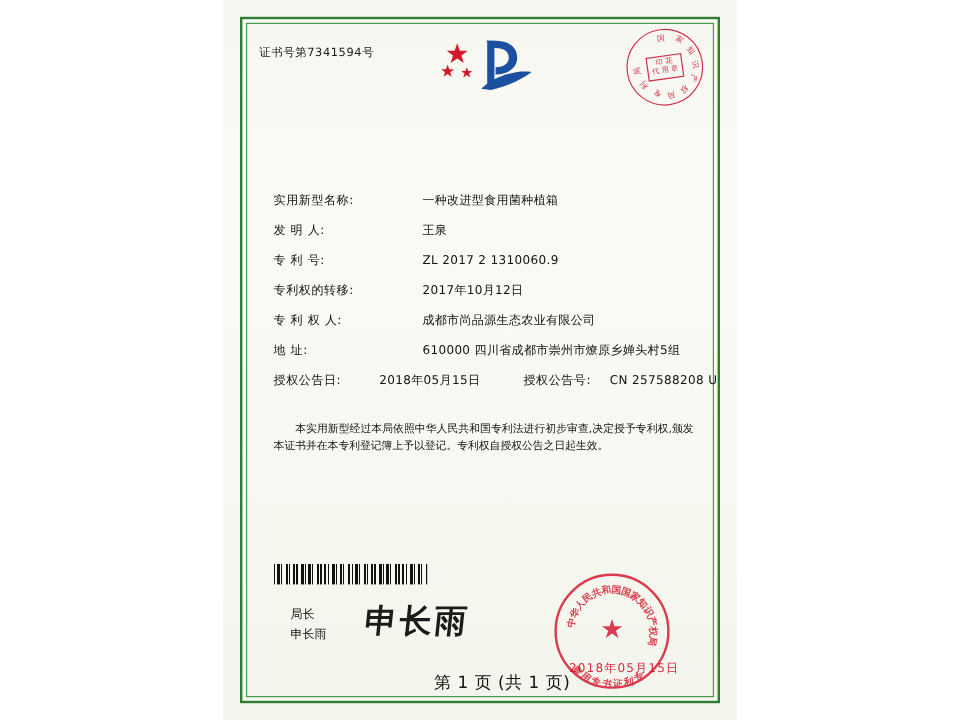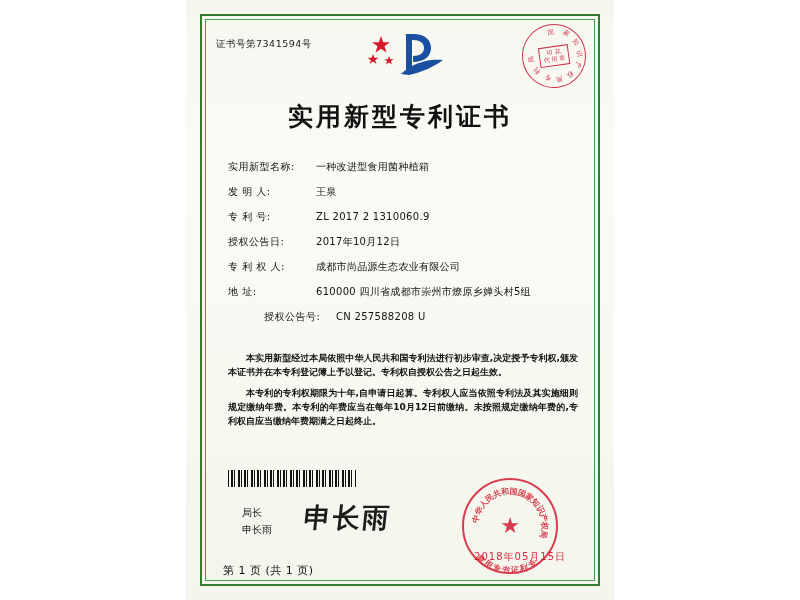--- a/index.html
+++ b/index.html
@@ -131,20 +131,21 @@
     top: 160px;
     right: 34px;
     font-size: 10px;
     color: #111;
   }
   .field-row {
     display: flex;
     align-items: baseline;
     margin-bottom: 11px;
     white-space: nowrap;
+    gap: 36px;
   }
   .field-label {
     width: 88px;
     flex: 0 0 88px;
     letter-spacing: 0.5px;
   }
   .field-value {
     letter-spacing: 0.3px;
   }
   .row-two {
@@ -159,21 +160,20 @@
   
   .paras {
     position: absolute;
     left: 42px;
     right: 36px;
     top: 352px;
     font-size: 9px;
     line-height: 1.55;
     color: #111;
     text-align: justify;
-    font-weight: bold;
   }
   .paras p {
     margin: 0 0 7px 0;
     text-indent: 2em;
   }
 
   
   .barcode {
     position: absolute;
     left: 42px;
@@ -249,21 +249,22 @@
     white-space: nowrap;
     opacity: 0.9;
   }
 
   
   .page-footer {
     position: absolute;
     left: 0;
     right: 0;
     bottom: 22px;
-    font-size: 11px;
+    text-align: center;
+    font-size: 14px;
     color: #111;
     letter-spacing: 0.5px;
     margin-left: 37px;
   }
 </style>
 </head>
 <body>
 
 <div id="page">
   <div class="cert">
@@ -298,57 +299,58 @@
         <span class="st-ch" style="left:30%;top:48px;transform:rotate(200deg);">专</span>
         <span class="st-ch" style="left:15%;top:40px;transform:rotate(235deg);">利</span>
         <span class="st-ch" style="left:8%;top:28px;transform:rotate(265deg);">局</span>
       </div>
       <div class="inner-box">
         <span>印 花</span><br>
         <span>代 用 章</span>
       </div>
     </div>
 
-    <div class="main-title">实用新型专利证书</div>
 
     <div class="fields">
       <div class="field-row">
         <span class="field-label">实用新型名称:</span>
         <span class="field-value">一种改进型食用菌种植箱</span>
       </div>
       <div class="field-row">
         <span class="field-label">发 明 人:</span>
         <span class="field-value">王泉</span>
       </div>
       <div class="field-row">
         <span class="field-label">专 利 号:</span>
         <span class="field-value">ZL 2017 2 1310060.9</span>
       </div>
       <div class="field-row">
-        <span class="field-label">授权公告日:</span>
+        <span class="field-label">专利权的转移:</span>
         <span class="field-value">2017年10月12日</span>
       </div>
       <div class="field-row">
         <span class="field-label">专 利 权 人:</span>
         <span class="field-value">成都市尚品源生态农业有限公司</span>
       </div>
       <div class="field-row">
         <span class="field-label">地 址:</span>
         <span class="field-value">610000 四川省成都市崇州市燎原乡婵头村5组</span>
       </div>
       <div class="row-two">
+        <span class="seg1">
+          <span class="field-label" style="display:inline-block;">授权公告日:</span><span class="field-value">2018年05月15日</span>
+        </span>
         <span class="seg2">
           <span class="field-label" style="display:inline-block;width:72px;">授权公告号:</span><span class="field-value">CN 257588208 U</span>
         </span>
       </div>
     </div>
 
     <div class="paras">
       <p>本实用新型经过本局依照中华人民共和国专利法进行初步审查,决定授予专利权,颁发本证书并在本专利登记簿上予以登记。专利权自授权公告之日起生效。</p>
-      <p>本专利的专利权期限为十年,自申请日起算。专利权人应当依照专利法及其实施细则规定缴纳年费。本专利的年费应当在每年10月12日前缴纳。未按照规定缴纳年费的,专利权自应当缴纳年费期满之日起终止。</p>
     </div>
 
     <div class="barcode"></div>
 
     <div class="sig-labels">
       <div>局长</div>
       <div>申长雨</div>
     </div>
     <div class="sig-script">申长雨</div>
 

